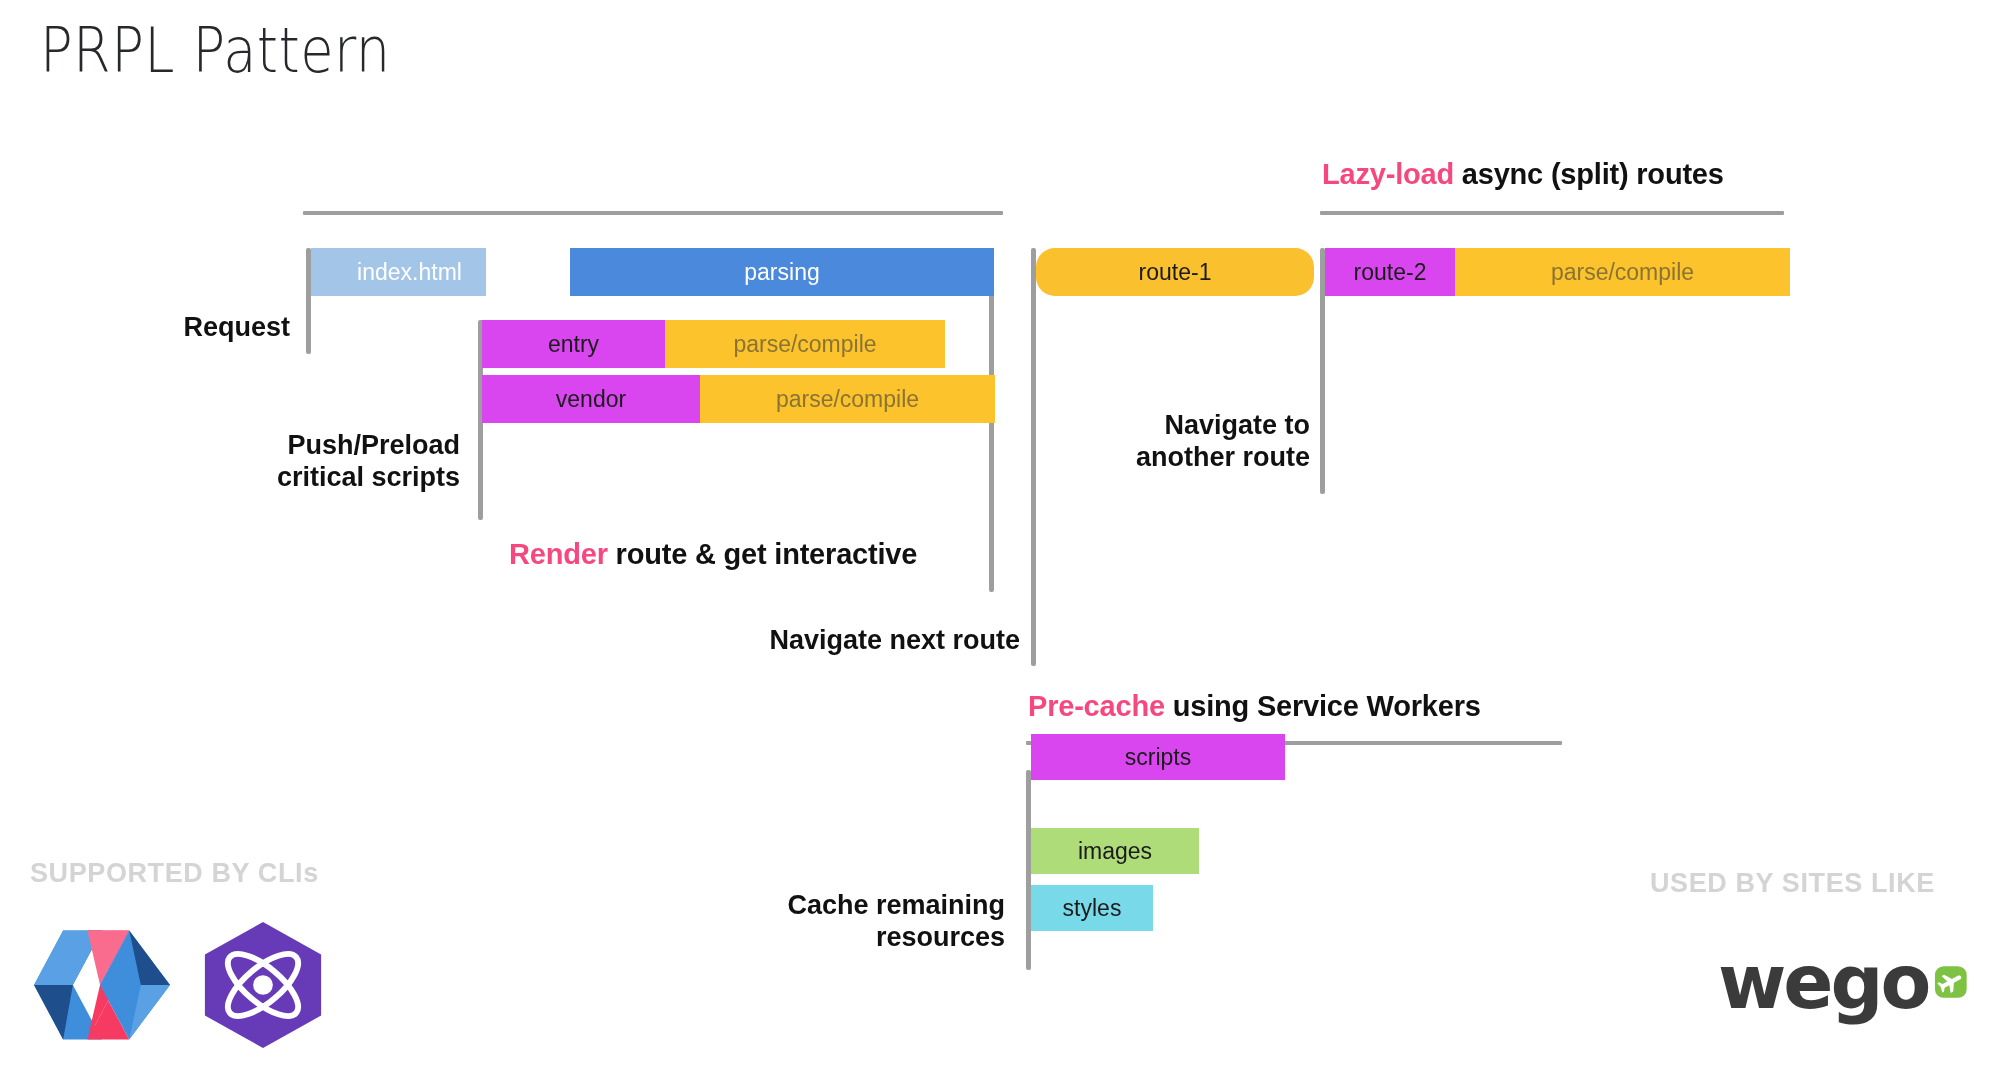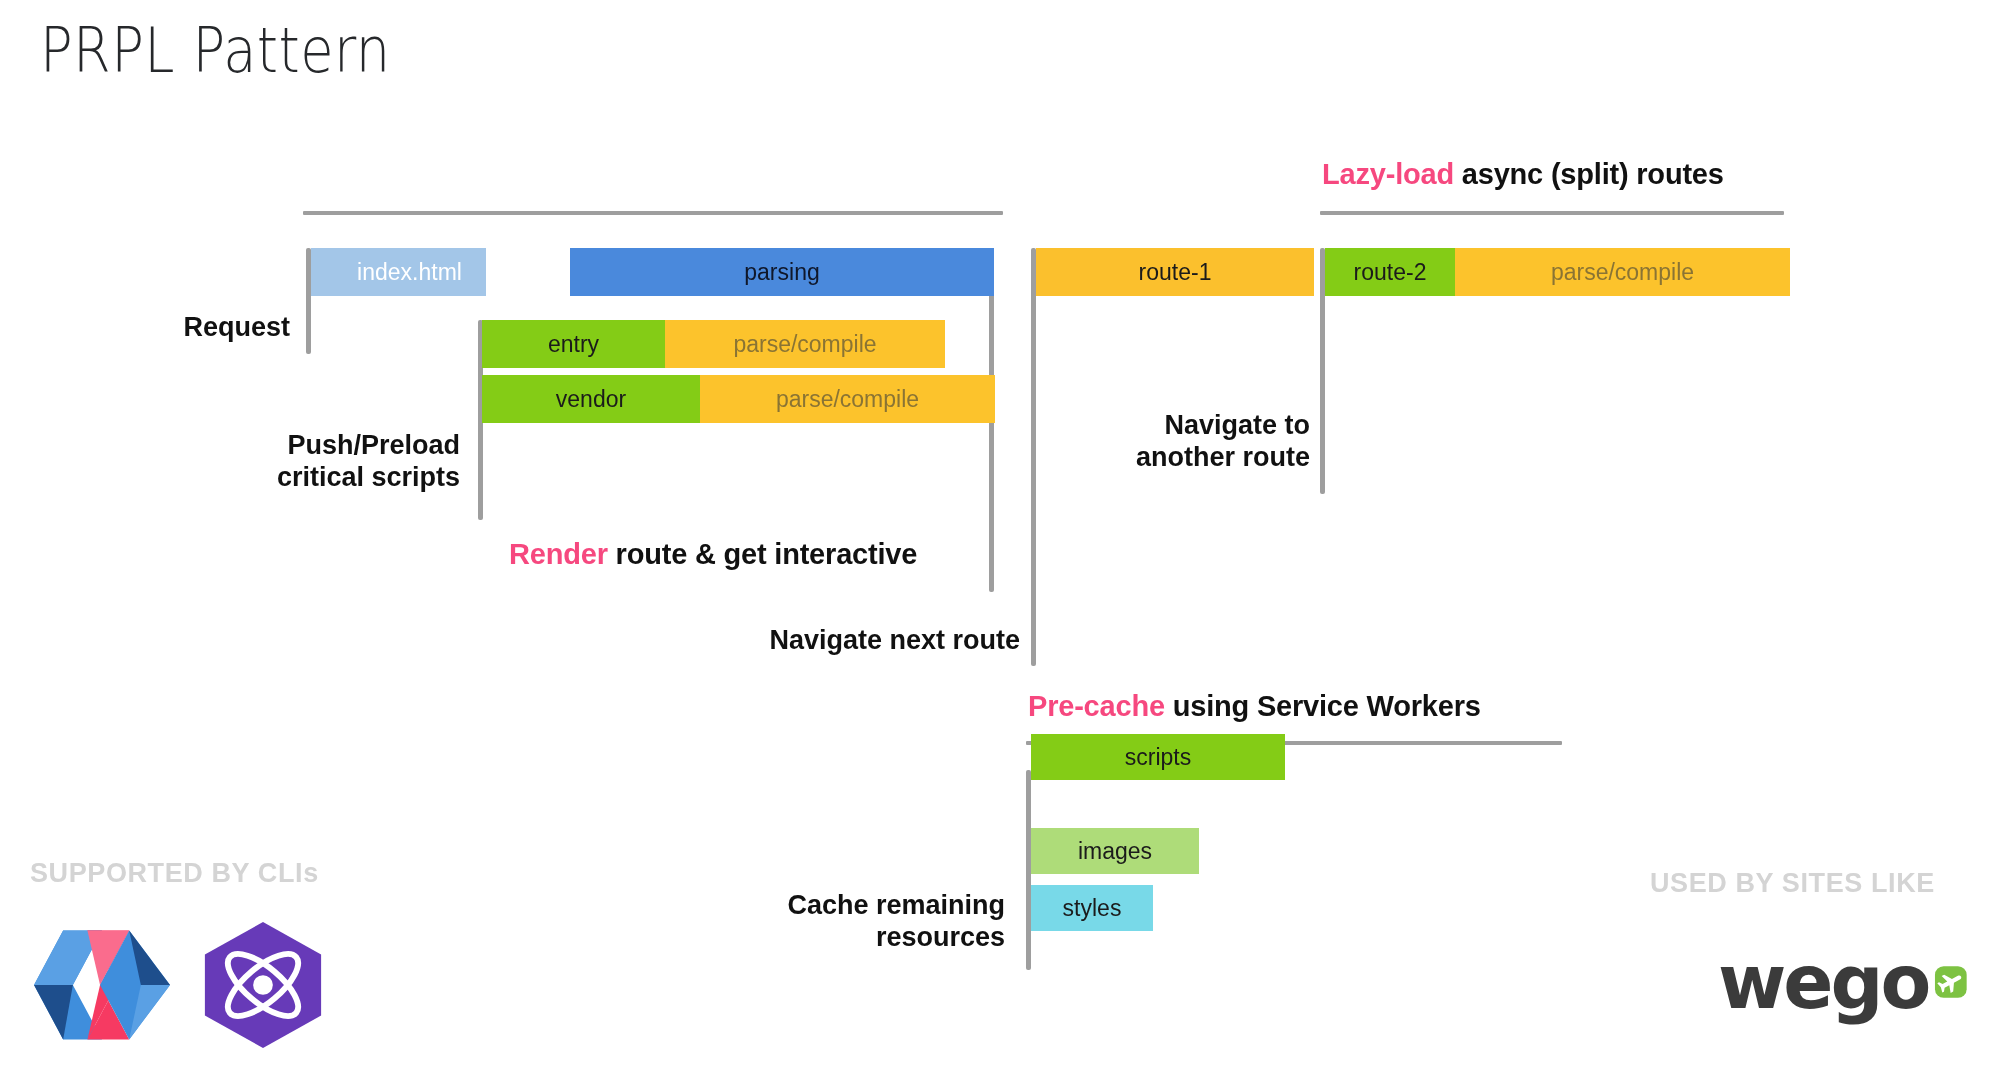--- a/index.html
+++ b/index.html
@@ -57,22 +57,22 @@
     overflow: hidden;
   }
   .seg {
     display: flex;
     align-items: center;
     justify-content: center;
     font-size: 23px;
     white-space: nowrap;
   }
   .seg.light-blue   { background: #A3C6E8; color: #ffffff; padding-left: 22px; }
-  .seg.blue         { background: #4A89DC; color: #0f172a; }
-  .seg.pale-yellow  { background: #84cc16; color: #1b1b1b; }
+  .seg.blue         { background: #4A89DC; color: #ffffff; }
+  .seg.pale-yellow  { background: #d946ef; color: #1b1b1b; }
   .seg.amber        { background: #FCC32C; color: #8a7434; }
   .seg.amber-dark   { background: #FBC02D; color: #1b1b1b; }
   .seg.green        { background: #AEDC79; color: #1b1b1b; }
   .seg.cyan         { background: #78D9E8; color: #1b1b1b; }
   
   .vline {
     position: absolute;
     width: 5px;
     background: #9e9e9e;
     border-radius: 2px;
@@ -152,21 +152,21 @@
 
   <div class="section-head" style="left:1322px; top:158px;">
     <span class="accent">Lazy-load</span><span> async (split) routes</span>
   </div>
   <div class="rule" style="left:1320px; top:211px; width:464px;"></div>
 
   <div class="vline" style="left:1031px; top:248px; height:418px;"></div>
   <div class="vline" style="left:1320px; top:248px; height:246px;"></div>
 
   <div class="bar" style="left:1036px; top:248px; width:278px; height:48px;">
-    <div class="seg amber-dark" style="width:100%;">route-1</div>
+    <div class="seg amber-dark" style="width:100%;border-radius:19px;">route-1</div>
   </div>
 
   <div class="bar" style="left:1325px; top:248px; width:465px; height:48px;">
     <div class="seg pale-yellow" style="width:130px;">route-2</div>
     <div class="seg amber" style="width:335px;">parse/compile</div>
   </div>
 
   <div class="side-label right" style="left:1000px; top:410px; width:310px;">Navigate to
 another route</div>
 

